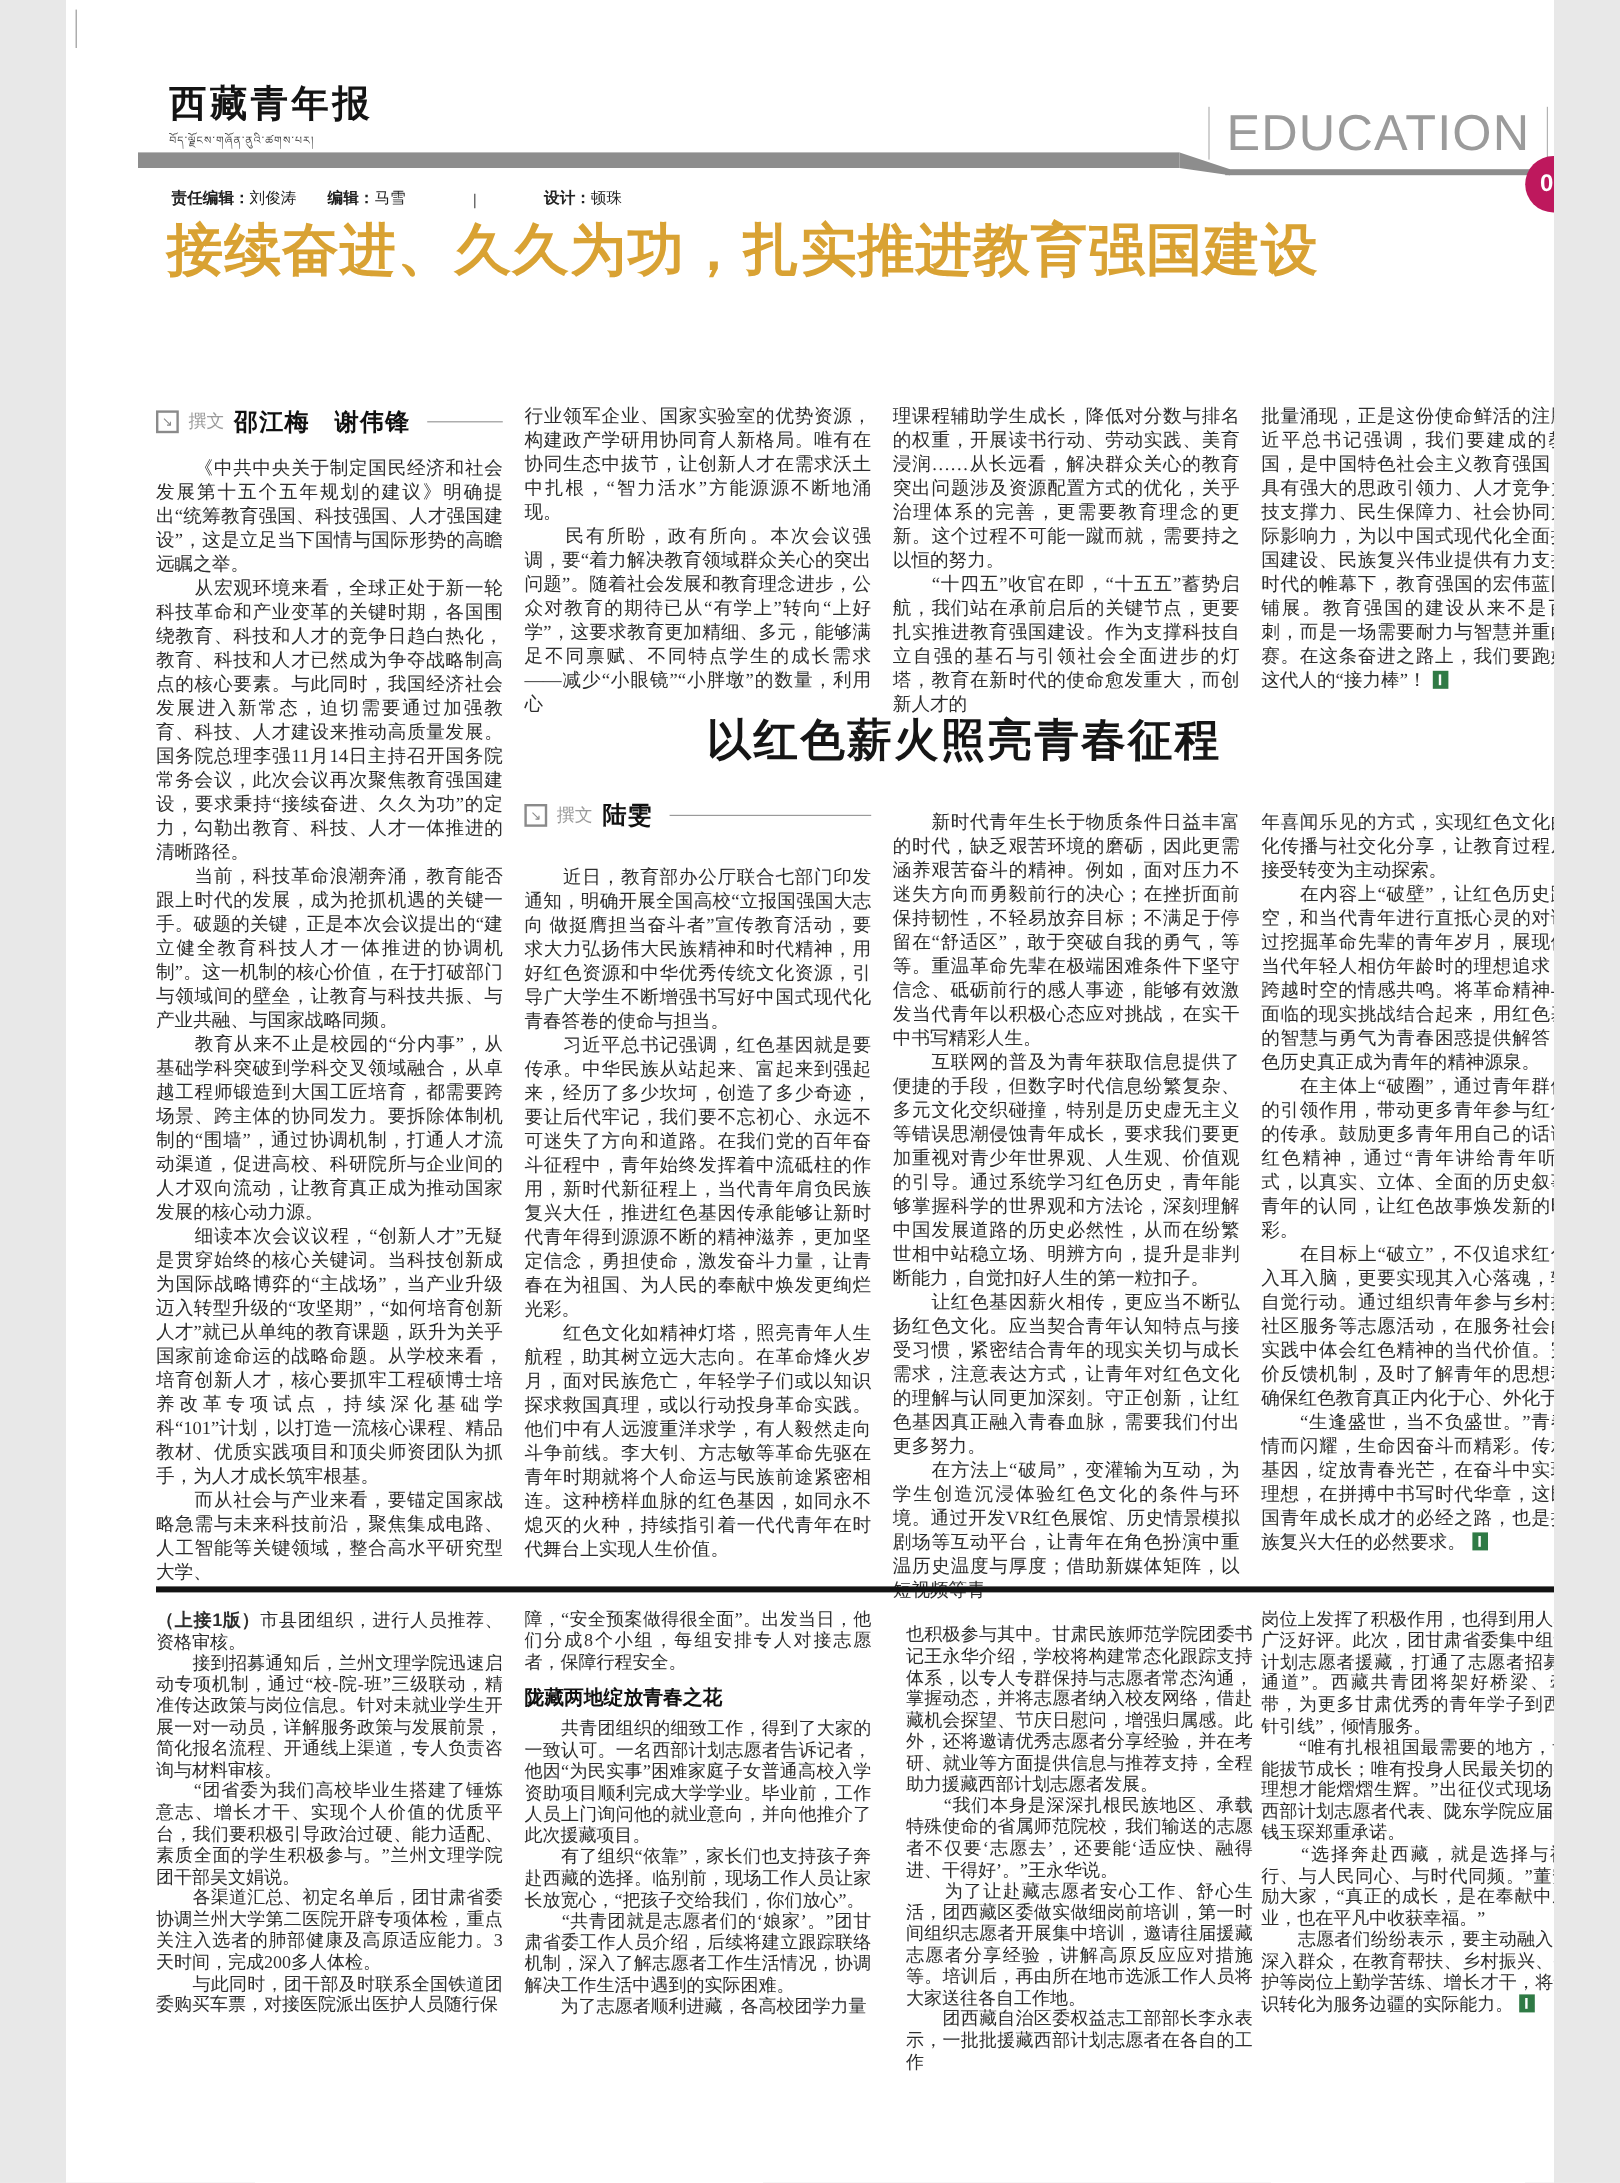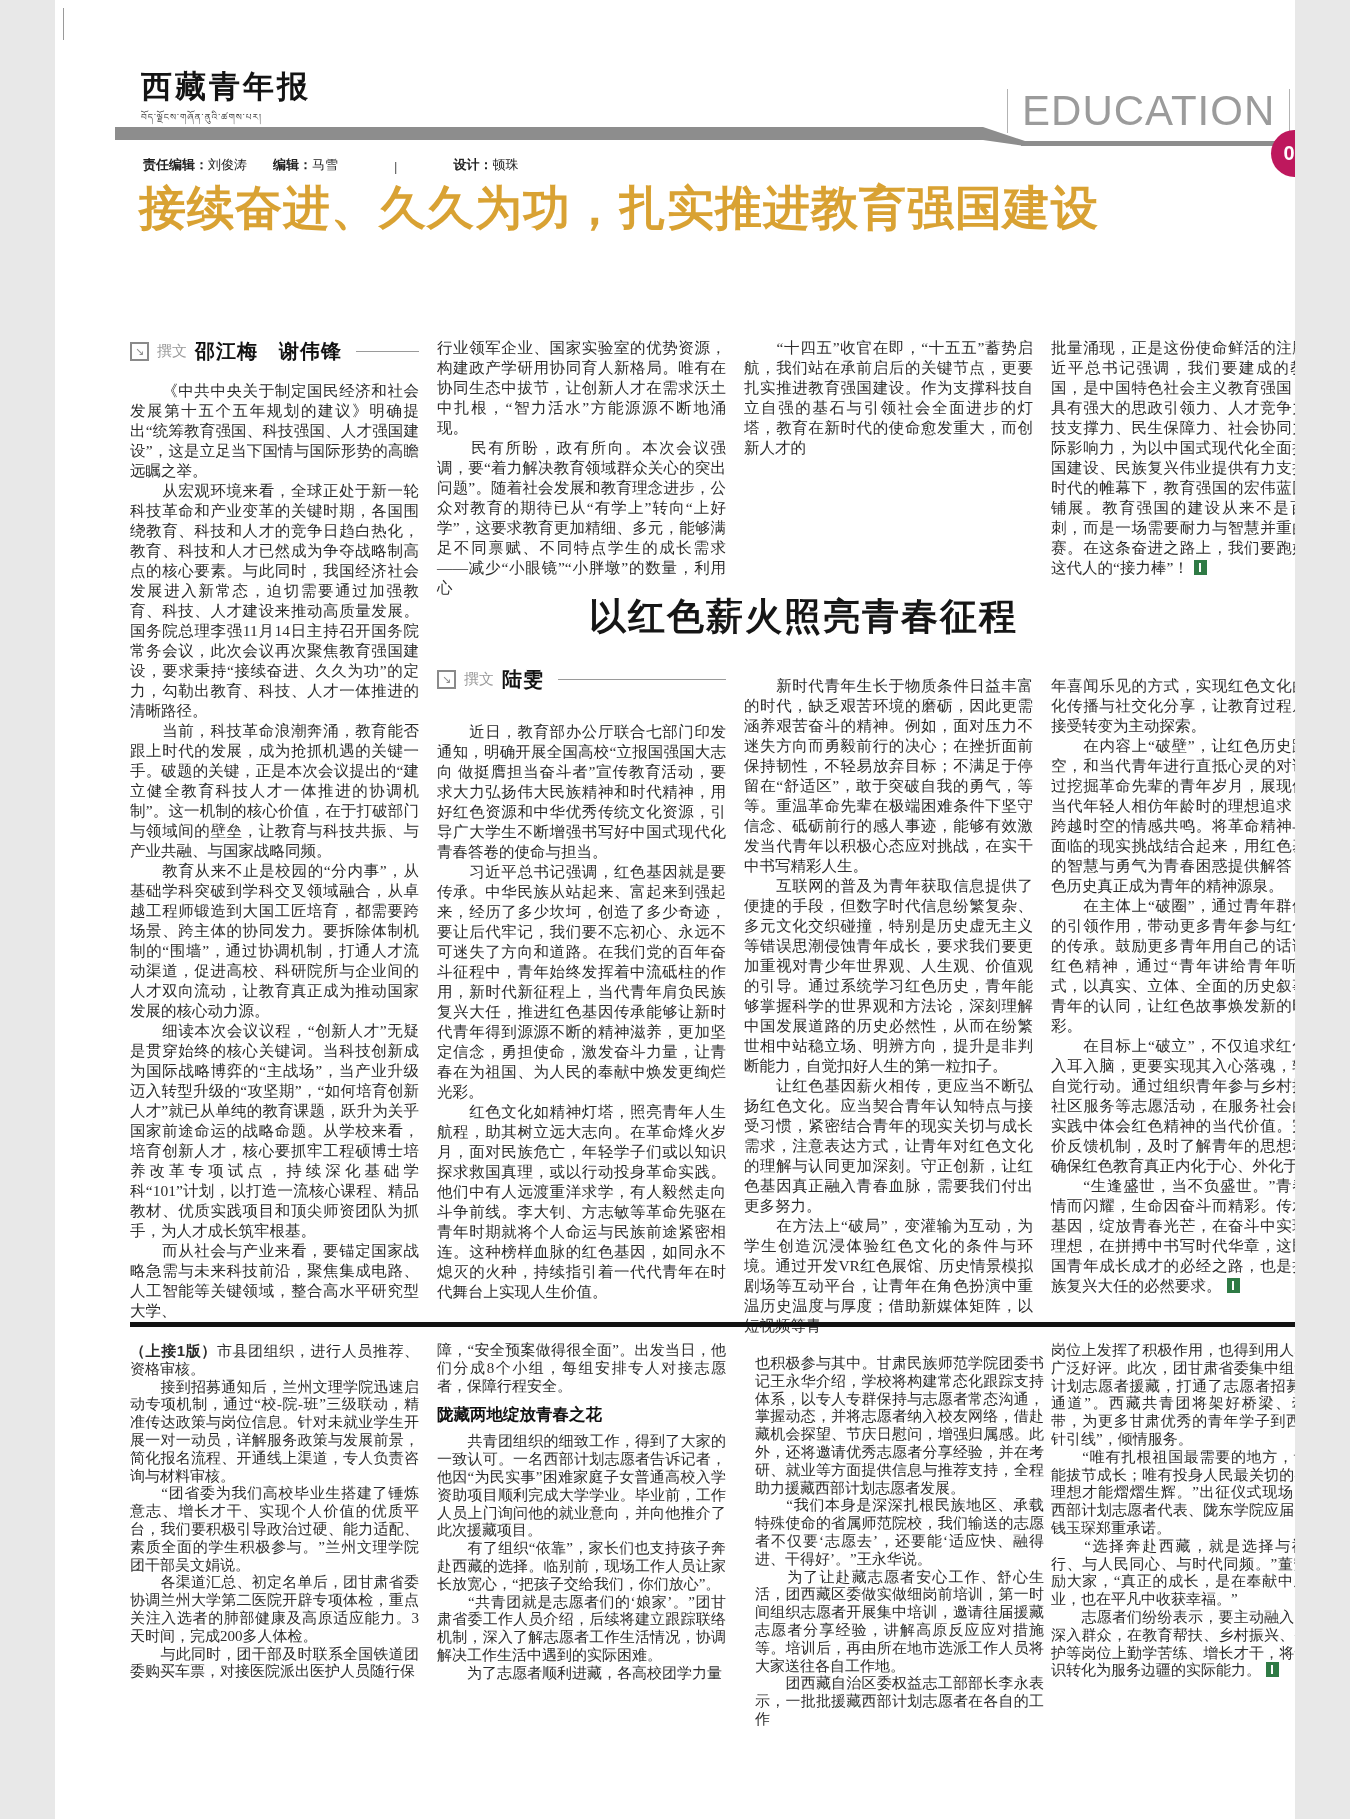--- a/index.html
+++ b/index.html
@@ -125,20 +125,21 @@
         <p class="para">　　教育从来不止是校园的“分内事”，从基础学科突破到学科交叉领域融合，从卓越工程师锻造到大国工匠培育，都需要跨场景、跨主体的协同发力。要拆除体制机制的“围墙”，通过协调机制，打通人才流动渠道，促进高校、科研院所与企业间的人才双向流动，让教育真正成为推动国家发展的核心动力源。</p>
         <p class="para">　　细读本次会议议程，“创新人才”无疑是贯穿始终的核心关键词。当科技创新成为国际战略博弈的“主战场”，当产业升级迈入转型升级的“攻坚期”，“如何培育创新人才”就已从单纯的教育课题，跃升为关乎国家前途命运的战略命题。从学校来看，培育创新人才，核心要抓牢工程硕博士培养改革专项试点，持续深化基础学科“101”计划，以打造一流核心课程、精品教材、优质实践项目和顶尖师资团队为抓手，为人才成长筑牢根基。</p>
         <p class="para">　　而从社会与产业来看，要锚定国家战略急需与未来科技前沿，聚焦集成电路、人工智能等关键领域，整合高水平研究型大学、</p>
       </div>
   </div>
   <div class="col" style="left:382px;top:338px;">
       <p class="para">行业领军企业、国家实验室的优势资源，构建政产学研用协同育人新格局。唯有在协同生态中拔节，让创新人才在需求沃土中扎根，“智力活水”方能源源不断地涌现。</p>
       <p class="para">　　民有所盼，政有所向。本次会议强调，要“着力解决教育领域群众关心的突出问题”。随着社会发展和教育理念进步，公众对教育的期待已从“有学上”转向“上好学”，这要求教育更加精细、多元，能够满足不同禀赋、不同特点学生的成长需求——减少“小眼镜”“小胖墩”的数量，利用心</p>
     </div>
   <div class="col" style="left:689px;top:338px;">
+      <p class="para">理课程辅助学生成长，降低对分数与排名的权重，开展读书行动、劳动实践、美育浸润……从长远看，解决群众关心的教育突出问题涉及资源配置方式的优化，关乎治理体系的完善，更需要教育理念的更新。这个过程不可能一蹴而就，需要持之以恒的努力。</p>
       <p class="para">　　“十四五”收官在即，“十五五”蓄势启航，我们站在承前启后的关键节点，更要扎实推进教育强国建设。作为支撑科技自立自强的基石与引领社会全面进步的灯塔，教育在新时代的使命愈发重大，而创新人才的</p>
     </div>
   <div class="col" style="left:996px;top:338px;">
       <p class="para">批量涌现，正是这份使命鲜活的注脚。习近平总书记强调，我们要建成的教育强国，是中国特色社会主义教育强国，应当具有强大的思政引领力、人才竞争力、科技支撑力、民生保障力、社会协同力、国际影响力，为以中国式现代化全面推进强国建设、民族复兴伟业提供有力支撑。新时代的帷幕下，教育强国的宏伟蓝图已然铺展。教育强国的建设从来不是百米冲刺，而是一场需要耐力与智慧并重的接力赛。在这条奋进之路上，我们要跑好属于这代人的“接力棒”！<span class="endmark"></span></p>
     </div>
 
   <div class="headline2">以红色薪火照亮青春征程</div>
   <div class="a2-byline byline">
     <span class="byline-icon">↘</span>
     <span class="byline-label sans">撰文</span>

